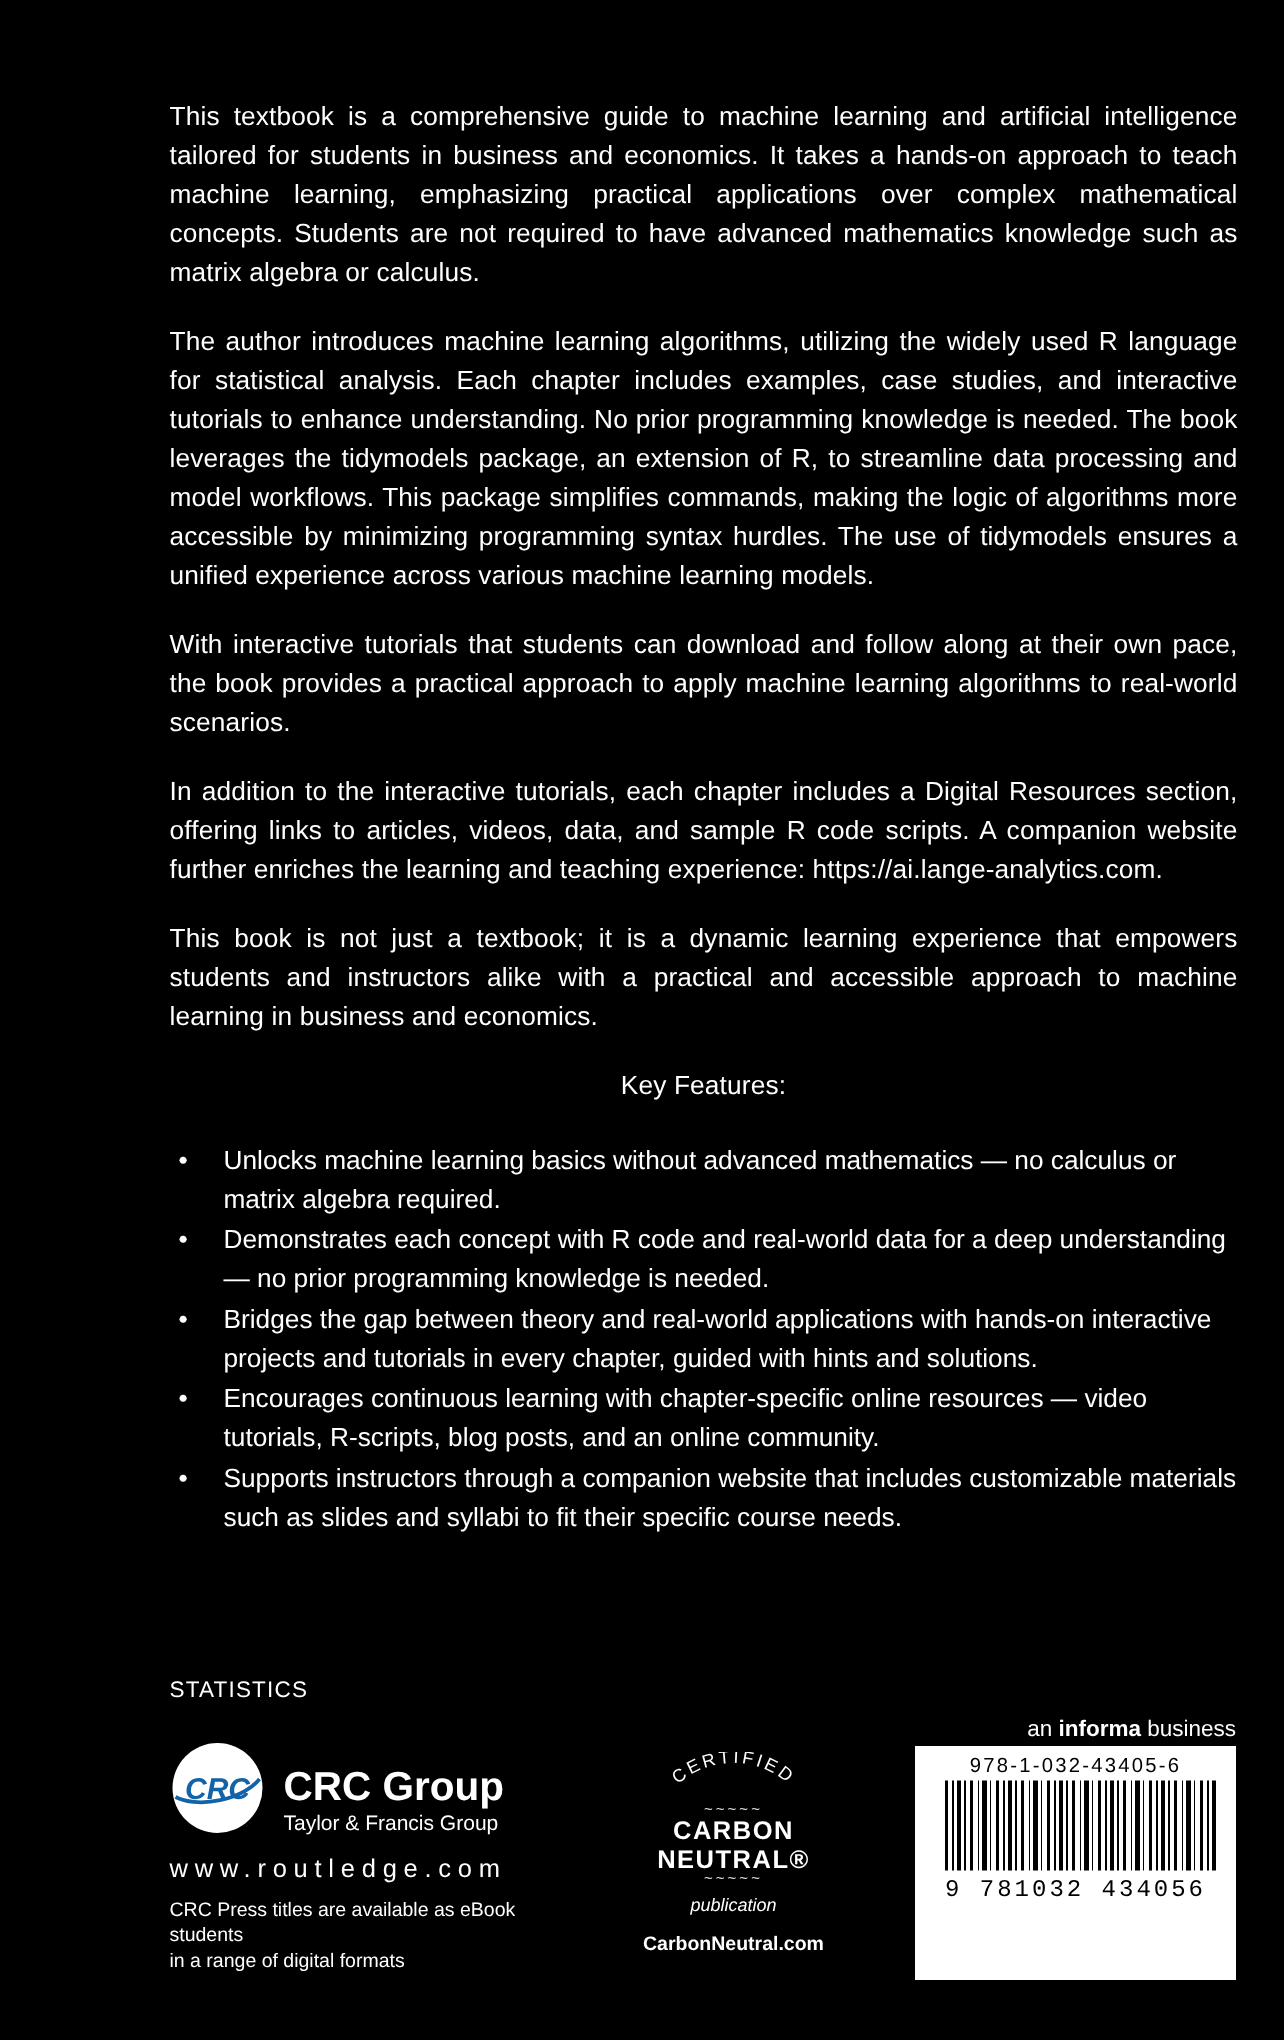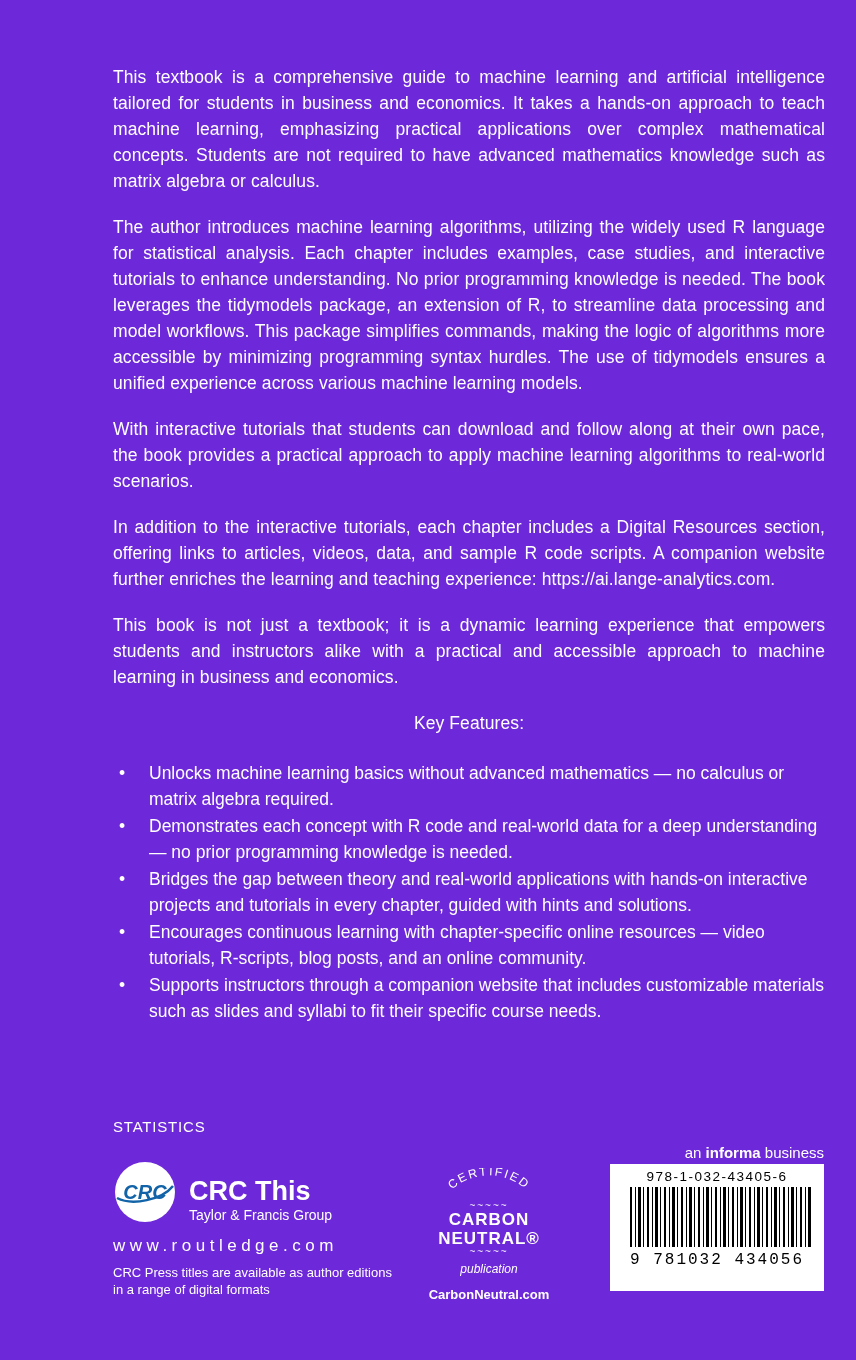--- a/index.html
+++ b/index.html
@@ -5,21 +5,21 @@
   html, body { margin: 0; padding: 0; }
   body {
     font-family: "Liberation Sans", sans-serif;
     background: #0d4f8b;
   }
   .cover {
     position: relative;
     width: 856px;
     height: 1360px;
     margin: 0 auto;
-    background: #6d28d9;
+    background: #000000;
     color: #ffffff;
     overflow: hidden;
   }
   
   .blurb {
     position: absolute;
     left: 113px;
     top: 64px;
     width: 712px;
   }
@@ -107,21 +107,21 @@
     top: 1144px;
     font-size: 15px;
     text-align: right;
   }
   .informa b { font-weight: bold; }
   .barcode-box {
     position: absolute;
     left: 610px;
     top: 1164px;
     width: 214px;
-    height: 127px;
+    height: 156px;
     background: #ffffff;
     color: #000000;
     text-align: center;
   }
   .isbn-top {
     padding-top: 5px;
     font-size: 13.5px;
     letter-spacing: 1.5px;
     color: #000;
   }
@@ -166,27 +166,27 @@
   <div class="category">STATISTICS</div>
 
   <div class="publisher">
     <div class="pub-row">
       <svg class="crc-logo" viewBox="0 0 64 64" width="64" height="64">
         <circle cx="32" cy="32" r="30" fill="#ffffff"></circle>
         <path d="M 4 38 A 34 18 -12 0 0 60 26" fill="none" stroke="#1263a7" stroke-width="2.5"></path>
         <text x="32" y="39" text-anchor="middle" font-size="20" font-weight="bold" font-style="italic" fill="#1263a7" font-family="Liberation Sans, sans-serif">CRC</text>
       </svg>
       <div class="press-names">
-        <div class="press-name">CRC This</div>
+        <div class="press-name">CRC Group</div>
         <div class="press-group">Taylor &amp; Francis Group</div>
       </div>
     </div>
     <div class="website">www.routledge.com</div>
     <div class="ebook-note">
-      <div>CRC Press titles are available as author editions</div>
+      <div>CRC Press titles are available as eBook students</div>
       <div>in a range of digital formats</div>
     </div>
   </div>
 
   <div class="carbon">
     <svg width="130" height="30" viewBox="0 0 130 30">
       <path id="certArc" d="M 22 28 A 55 55 0 0 1 108 28" fill="none"></path>
       <text font-size="12" fill="#ffffff" letter-spacing="2" font-family="Liberation Sans, sans-serif">
         <textPath href="#certArc" startOffset="50%" text-anchor="middle">CERTIFIED</textPath>
       </text>

